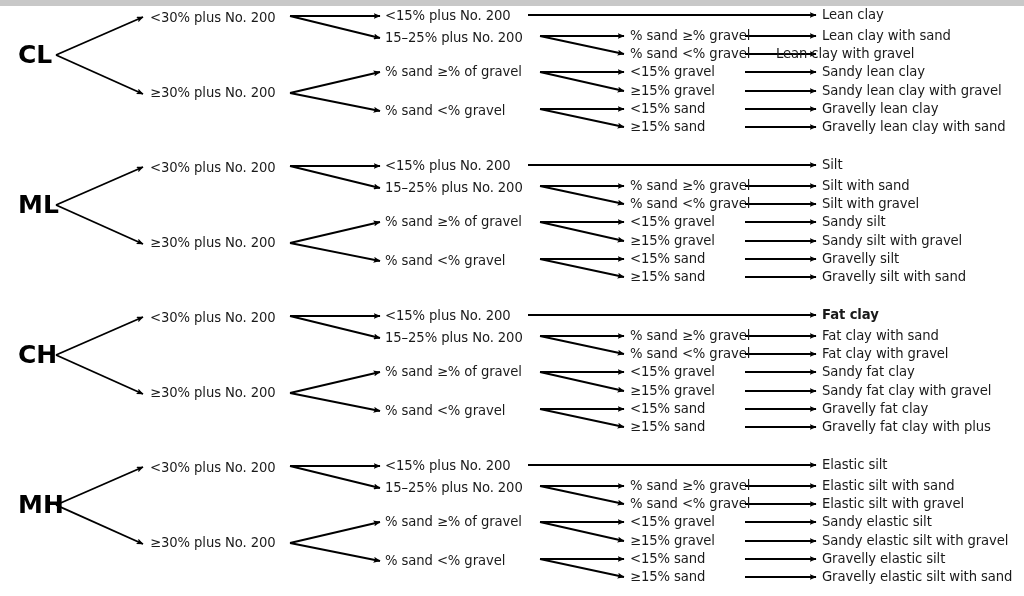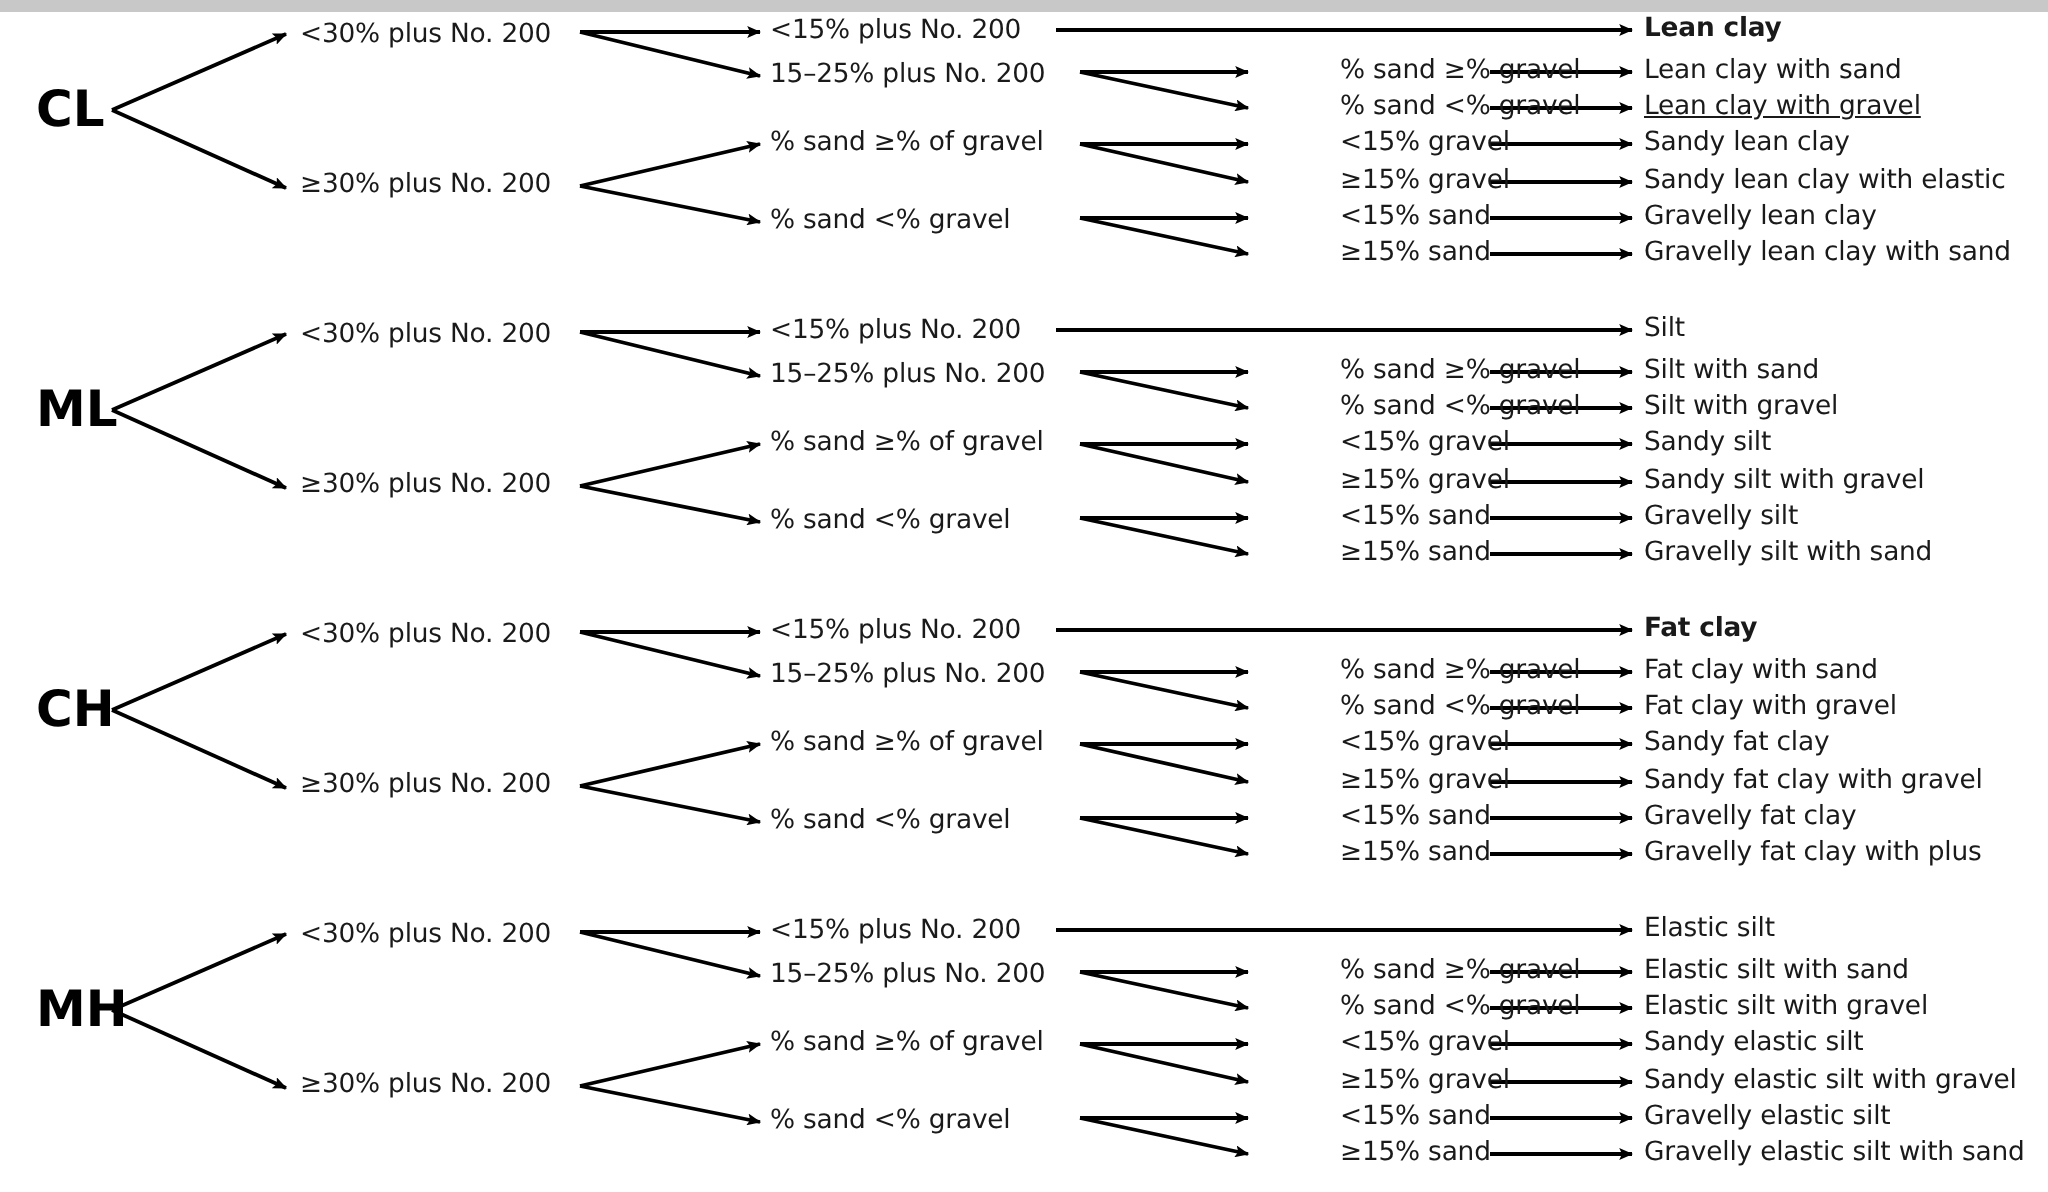--- a/index.html
+++ b/index.html
@@ -52,21 +52,21 @@
   .group-lbl {
     position: absolute;
     white-space: nowrap;
     font-weight: bold;
     font-size: 25px;
     line-height: 25px;
     color: #000000;
   }
   .col2 { left: 150px; }
   .col3 { left: 385px; }
-  .col4 { left: 630px; margin-left: 40px; }
+  .col4 { left: 630px; }
   .col5 { left: 822px; }
 </style>
 </head>
 <body>
 
 <div id="chart-root">
   <div class="top-band"></div>
 <div class="block" style="top: 0px;">
       <svg class="svg-layer" viewBox="0 0 1024 150" width="1024" height="150">
         <defs>
@@ -100,25 +100,25 @@
       <div class="lbl col3" style="left: 385px; top: 9px;">&lt;15% plus No. 200</div>
       <div class="lbl col3" style="left: 385px; top: 31px;">15–25% plus No. 200</div>
       <div class="lbl col3" style="left: 385px; top: 65px;">% sand ≥% of gravel</div>
       <div class="lbl col3" style="left: 385px; top: 104px;">% sand &lt;% gravel</div>
       <div class="lbl col4" style="left: 630px; top: 29px;">% sand ≥% gravel</div>
       <div class="lbl col4" style="left: 630px; top: 47px;">% sand &lt;% gravel</div>
       <div class="lbl col4" style="left: 630px; top: 65px;">&lt;15% gravel</div>
       <div class="lbl col4" style="left: 630px; top: 84px;">≥15% gravel</div>
       <div class="lbl col4" style="left: 630px; top: 102px;">&lt;15% sand</div>
       <div class="lbl col4" style="left: 630px; top: 120px;">≥15% sand</div>
-      <div class="lbl col5" style="left: 822px; top: 8px; font-weight: bold;">Lean clay</div>
+      <div class="lbl col5" style="left: 822px; top: 8px;">Lean clay</div>
       <div class="lbl col5" style="left: 822px; top: 29px;">Lean clay with sand</div>
-      <div class="lbl col5" style="left: 822px; top: 47px; text-decoration: underline;">Lean clay with gravel</div>
+      <div class="lbl col5" style="left: 776px; top: 47px;">Lean clay with gravel</div>
       <div class="lbl col5" style="left: 822px; top: 65px;">Sandy lean clay</div>
-      <div class="lbl col5" style="left: 822px; top: 84px;">Sandy lean clay with elastic</div>
+      <div class="lbl col5" style="left: 822px; top: 84px;">Sandy lean clay with gravel</div>
       <div class="lbl col5" style="left: 822px; top: 102px;">Gravelly lean clay</div>
       <div class="lbl col5" style="left: 822px; top: 120px;">Gravelly lean clay with sand</div>
     </div>
     <div class="block" style="top: 150px;">
       <svg class="svg-layer" viewBox="0 0 1024 150" width="1024" height="150">
         <defs>
           <marker id="ah1" markerWidth="7" markerHeight="6" refX="6.4" refY="3" orient="auto" markerUnits="userSpaceOnUse">
             <path d="M0,0 L7,3 L0,6 L1.4,3 Z" fill="#000"></path>
           </marker>
         </defs>

